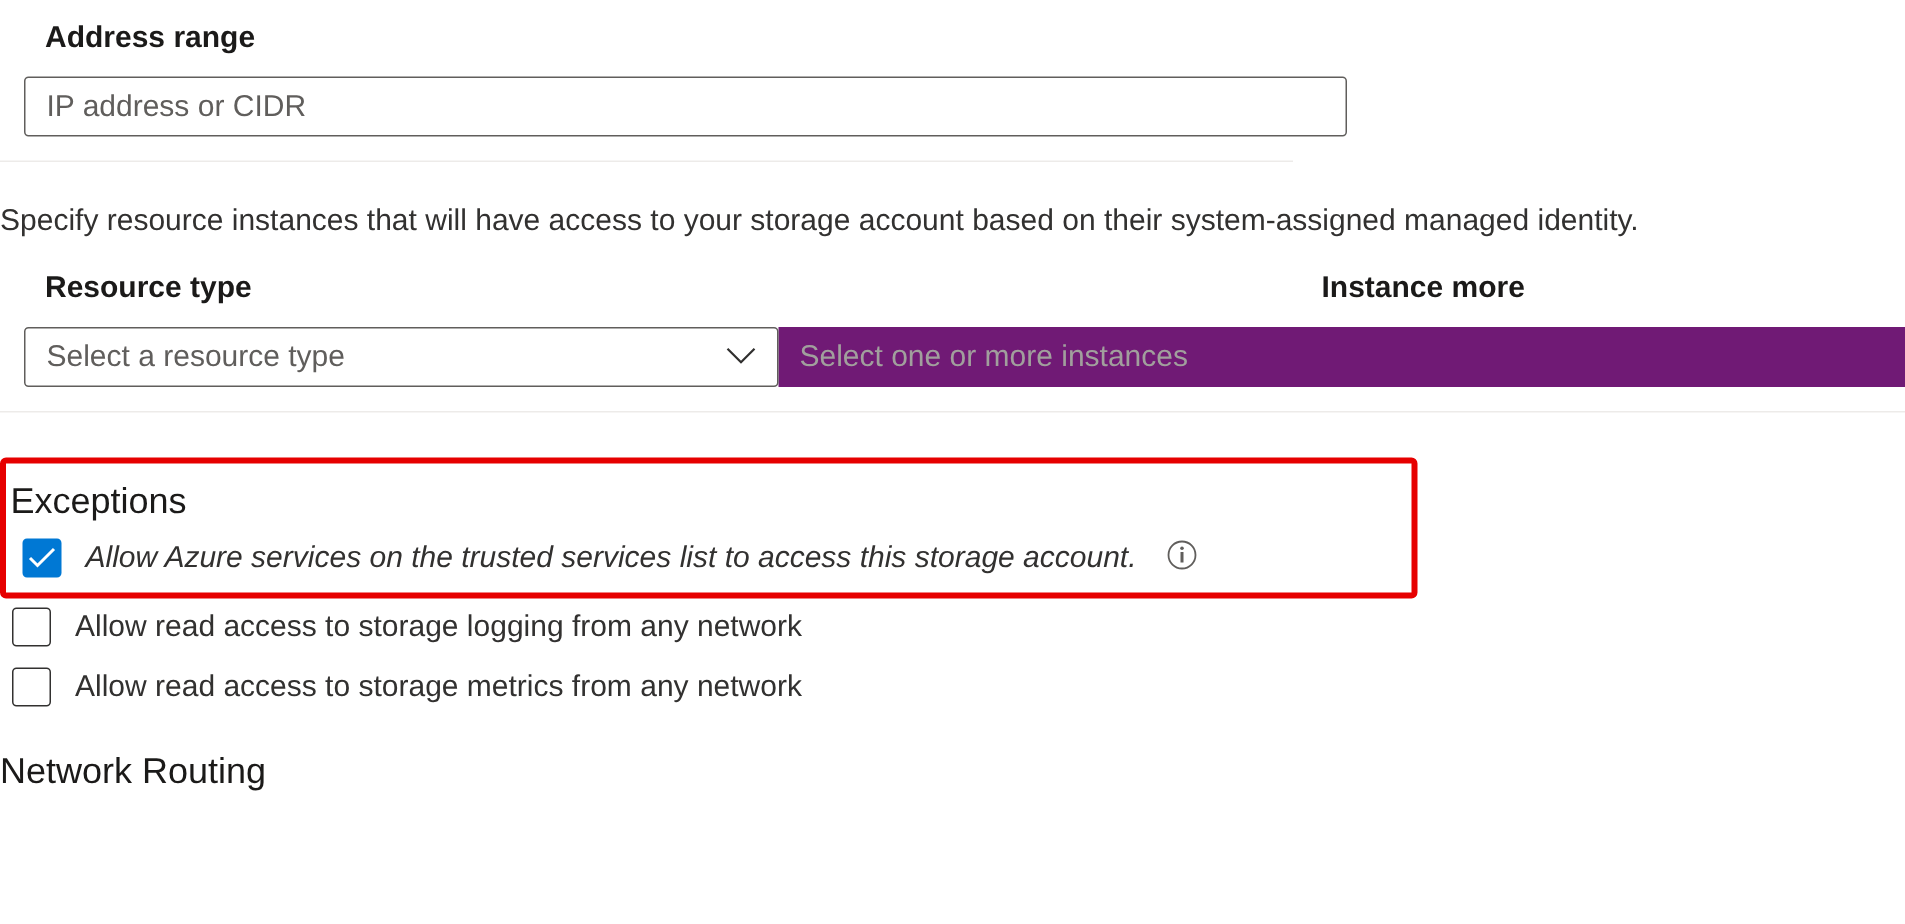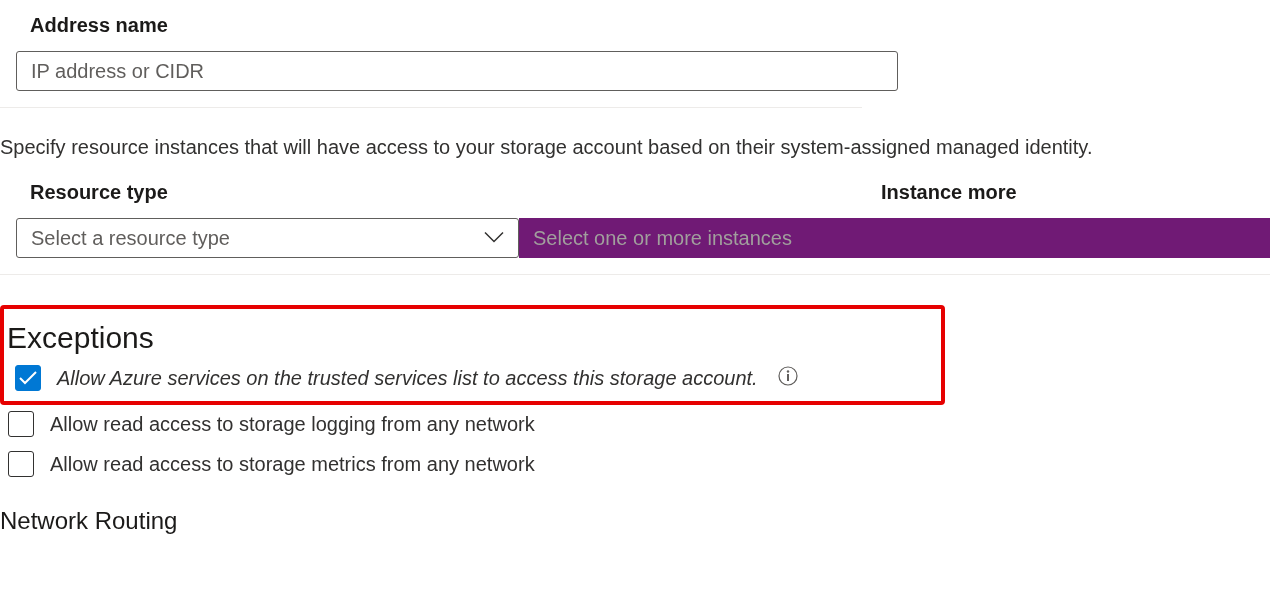--- a/index.html
+++ b/index.html
@@ -100,21 +100,21 @@
       border-radius: 4px;
       padding: 12px 0 10px 0;
       margin-top: 30px;
       width: 945px;
     }
     .red-box-inner {
       padding-left: 3px;
     }
     .exceptions-heading {
       font-weight: 400;
-      font-size: 30px;
+      font-size: 24px;
       color: #1b1a19;
       margin-bottom: 10px;
     }
     .checkbox-row {
       display: flex;
       align-items: center;
       gap: 16px;
       margin-bottom: 14px;
       margin-left: 8px;
     }
@@ -161,21 +161,21 @@
       font-weight: 400;
       font-size: 24px;
       color: #1b1a19;
       margin-top: 30px;
     }
   </style>
 </head>
 <body>
 
 <div class="top-section section-padding">
-  <div class="section-label">Address name</div>
+  <div class="section-label">Address range</div>
 </div>
 <div class="divider-top" style="padding-left:16px;">
   <input class="input-text" type="text" placeholder="IP address or CIDR" style="">
 </div>
 
 <div class="middle-section">
   <div class="section-description">Specify resource instances that will have access to your storage account based on their system-assigned managed identity.</div>
 
   <div class="two-col section-padding">
     <div class="col-left">

